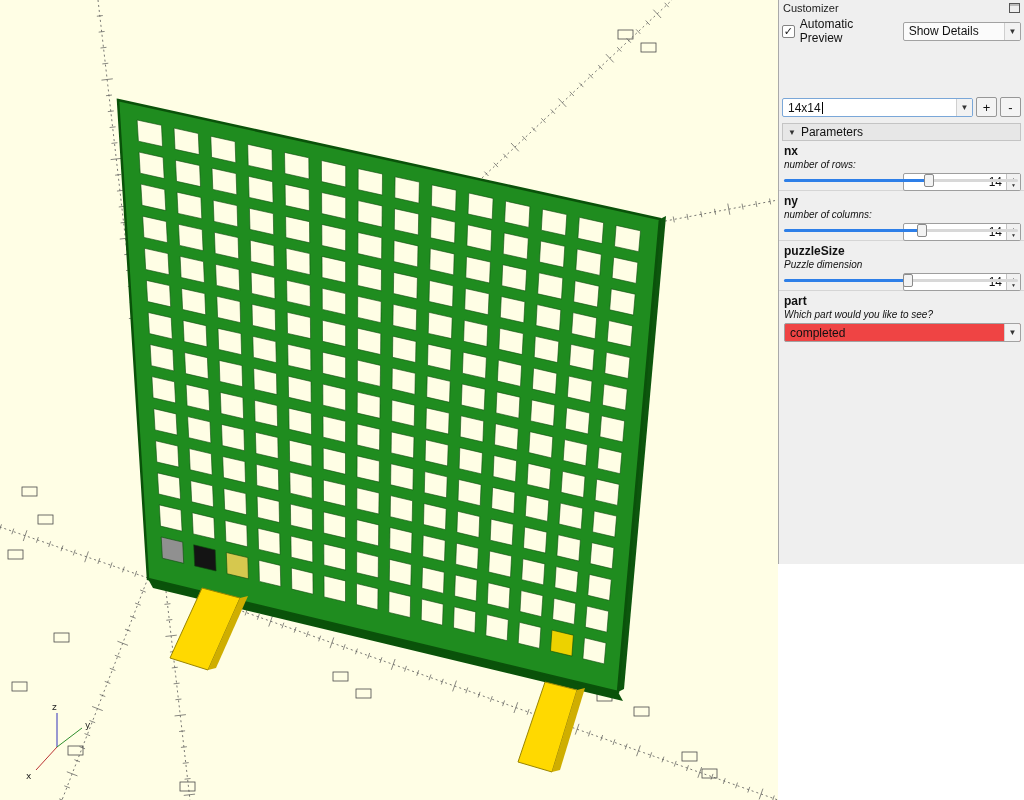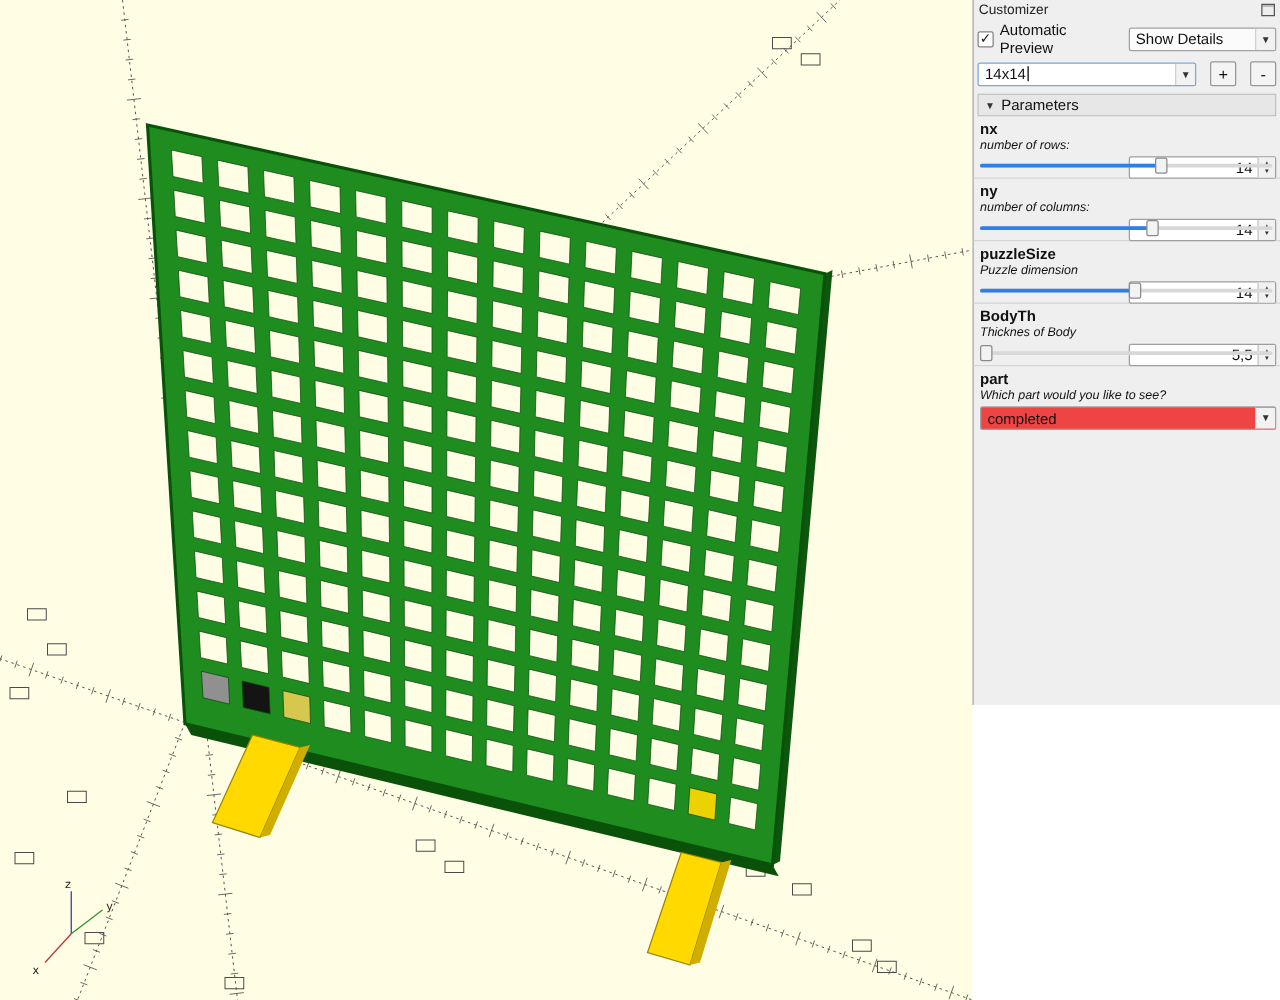--- a/index.html
+++ b/index.html
@@ -37,21 +37,21 @@
     background:#fbfbfb;border:1px solid #a2a2a2;border-radius:2px;
     display:flex;align-items:center;padding:0 0 0 5px;height:19px;box-sizing:border-box;
     white-space:nowrap;overflow:hidden;
   }
   .combo .arrow{
     margin-left:auto;font-size:8px;color:#333;width:15px;align-self:stretch;
     display:flex;align-items:center;justify-content:center;border-left:1px solid #cfcfcf;
     background:#f2f2f2;
   }
   .combo.details{width:120px;margin-left:auto;}
-  .row-preset{display:flex;align-items:center;gap:11px;padding:2px 3px;}
+  .row-preset{display:flex;align-items:flex-end;gap:3px;padding:2px 3px;margin-top:48px;}
   .combo.editable{flex:1;background:#ffffff;border-color:#7aa7d8;}
   .caret{width:1px;height:12px;background:#000;margin-left:1px;}
   .sq-btn{
     width:21px;height:20px;background:#f4f4f4;border:1px solid #979797;border-radius:2px;
     font-size:13px;line-height:1;padding:0;font-family:inherit;color:#111;
   }
   .params-header{
     margin:4px 3px 0 3px;border:1px solid #c4c4c4;background:#e7e7e7;height:18px;
     display:flex;align-items:center;gap:5px;padding:0 5px;box-sizing:border-box;
   }
@@ -557,36 +557,20 @@
             <span>▲</span>
             <span>▼</span>
           </span>
         </div>
         <div class="slider">
           <div class="groove"></div>
           <div class="fill" style="width:53%"></div>
           <div class="handle" style="left:53%"></div>
         </div>
       </div>
-      <div class="param">
-        <div class="pname">BodyTh</div>
-        <div class="pdesc">Thicknes of Body</div>
-        <div class="spinbox">
-          <span class="val">5,5</span>
-          <span class="spin-arrows">
-            <span>▲</span>
-            <span>▼</span>
-          </span>
-        </div>
-        <div class="slider">
-          <div class="groove"></div>
-          <div class="fill" style="width:2%"></div>
-          <div class="handle" style="left:2%"></div>
-        </div>
-      </div>
     </div>
 
   <div class="part-group">
     <div class="pname">part</div>
     <div class="pdesc">Which part would you like to see?</div>
     <div class="combo part">
       <span>completed</span>
       <span class="arrow">▼</span>
     </div>
   </div>

